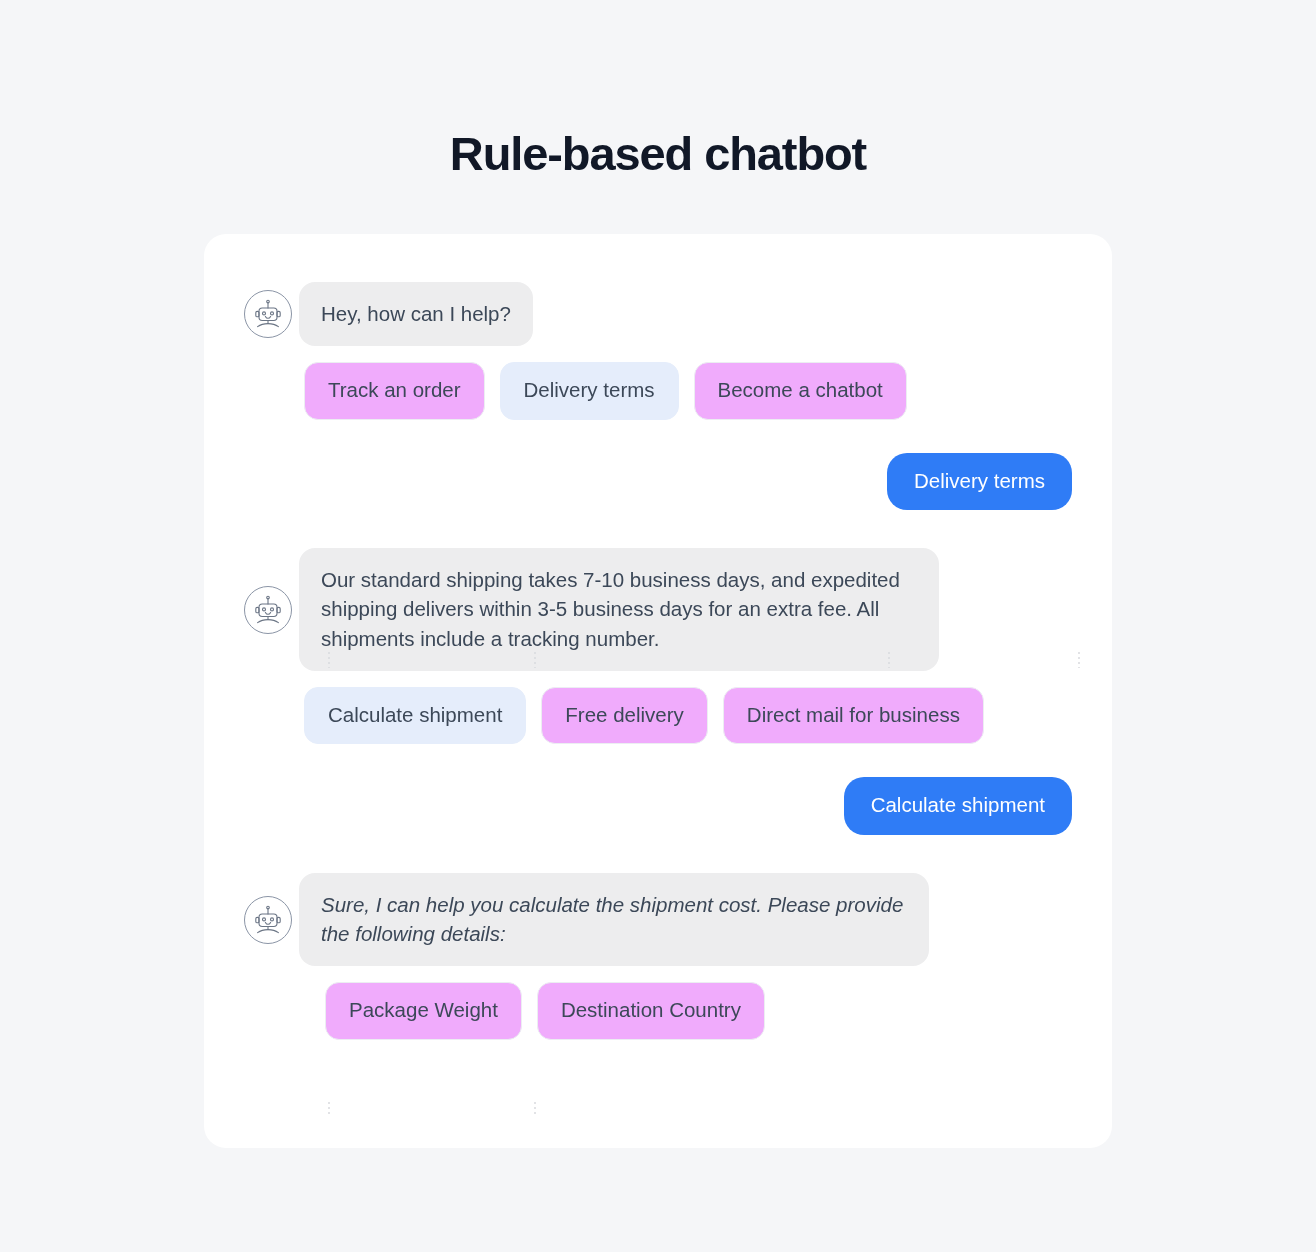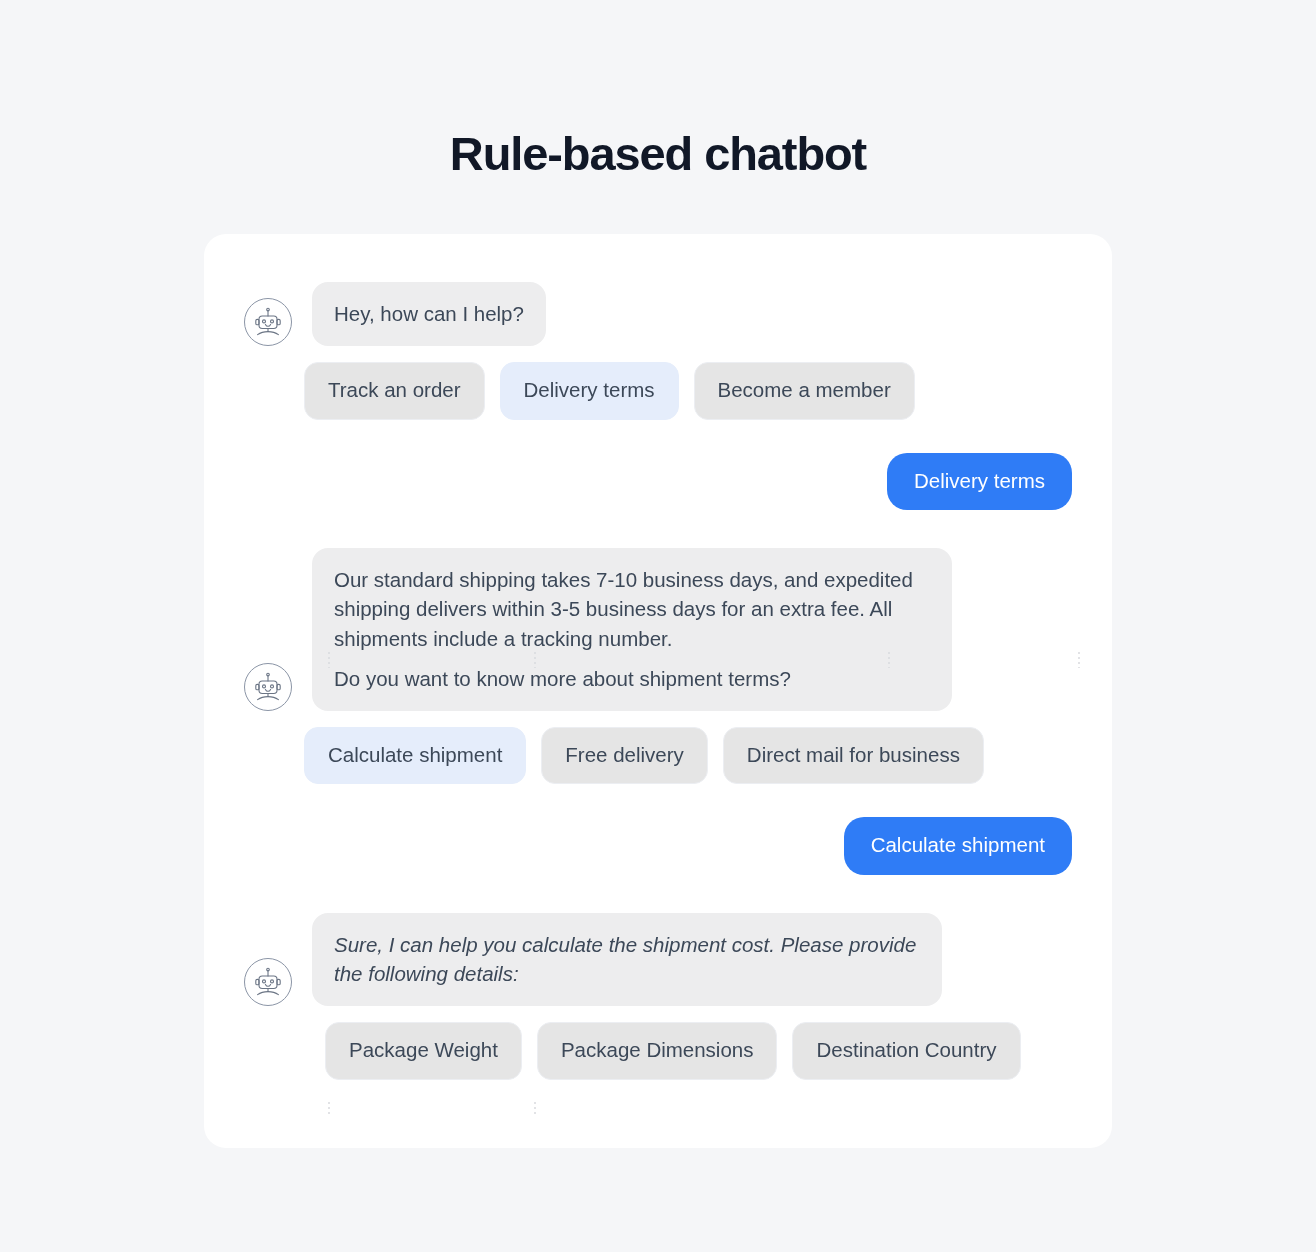--- a/index.html
+++ b/index.html
@@ -47,22 +47,22 @@
     padding: 48px 0 0 0;
   }
 
   .thread {
     padding: 0 40px 0 40px;
   }
 
   
   .bot-row {
     display: flex;
-    align-items: flex-end;
-    gap: 20px;
+    align-items: center;
+    gap: 7px;
   }
   .avatar {
     flex: 0 0 auto;
     width: 48px;
     height: 48px;
     border-radius: 50%;
     border: 1px solid #8b95a6;
     box-sizing: border-box;
     display: flex;
     align-items: center;
@@ -109,21 +109,21 @@
   }
 
   
   .chips {
     display: flex;
     gap: 15px;
     margin-top: 16px;
     flex-wrap: wrap;
   }
   .chip {
-    background: #e5e5e5;
+    background: #f0abfc;
     border: 1px solid #eceef2;
     border-radius: 14px;
     padding: 15px 23px 16px 23px;
     font-size: 20.5px;
     line-height: 1.2;
     color: #3c4858;
     white-space: nowrap;
     box-sizing: border-box;
     cursor: pointer;
   }
@@ -179,21 +179,21 @@
         <div class="bot-stack">
           <div class="bubble-bot">
             <p>Hey, how can I help?</p>
           </div>
         </div>
       </div>
 
       <div class="chips" style="margin-left:60px;">
         <button class="chip">Track an order</button>
         <button class="chip selected">Delivery terms</button>
-        <button class="chip">Become a member</button>
+        <button class="chip">Become a chatbot</button>
       </div>
 
       <div class="gap-md"></div>
 
       <div class="user-row">
         <div class="bubble-user">Delivery terms</div>
       </div>
 
       <div class="gap-lg"></div>
 
@@ -208,21 +208,20 @@
             <circle cx="13" cy="16.4" r="1.5"></circle>
             <circle cx="21" cy="16.4" r="1.5"></circle>
             <path d="M14.4 19.4c.7 1.3 1.7 1.9 2.6 1.9s1.9-.6 2.6-1.9"></path>
             <line x1="17" y1="23.5" x2="17" y2="26.6"></line>
             <path d="M6.6 29.6c2.6-1.9 6.3-3 10.4-3s7.8 1.1 10.4 3"></path>
           </svg>
         </div>
         <div class="bot-stack">
           <div class="bubble-bot">
             <p>Our standard shipping takes 7-10 business days, and expedited shipping delivers within 3-5 business days for an extra fee. All shipments include a tracking number.</p>
-            <p>Do you want to know more about shipment terms?</p>
           </div>
         </div>
       </div>
 
       <div class="chips" style="margin-left:60px;">
         <button class="chip selected">Calculate shipment</button>
         <button class="chip">Free delivery</button>
         <button class="chip">Direct mail for business</button>
       </div>
 
@@ -251,19 +250,18 @@
         </div>
         <div class="bot-stack">
           <div class="bubble-bot" style="max-width:630px;font-style:italic;">
             <p>Sure, I can help you calculate the shipment cost. Please provide the following details:</p>
           </div>
         </div>
       </div>
 
       <div class="chips" style="margin-left:60px;padding-left:21px;">
         <button class="chip">Package Weight</button>
-        <button class="chip">Package Dimensions</button>
         <button class="chip">Destination Country</button>
       </div>
 
     </div>
   </div>
 </div>
 
 </body></html>

